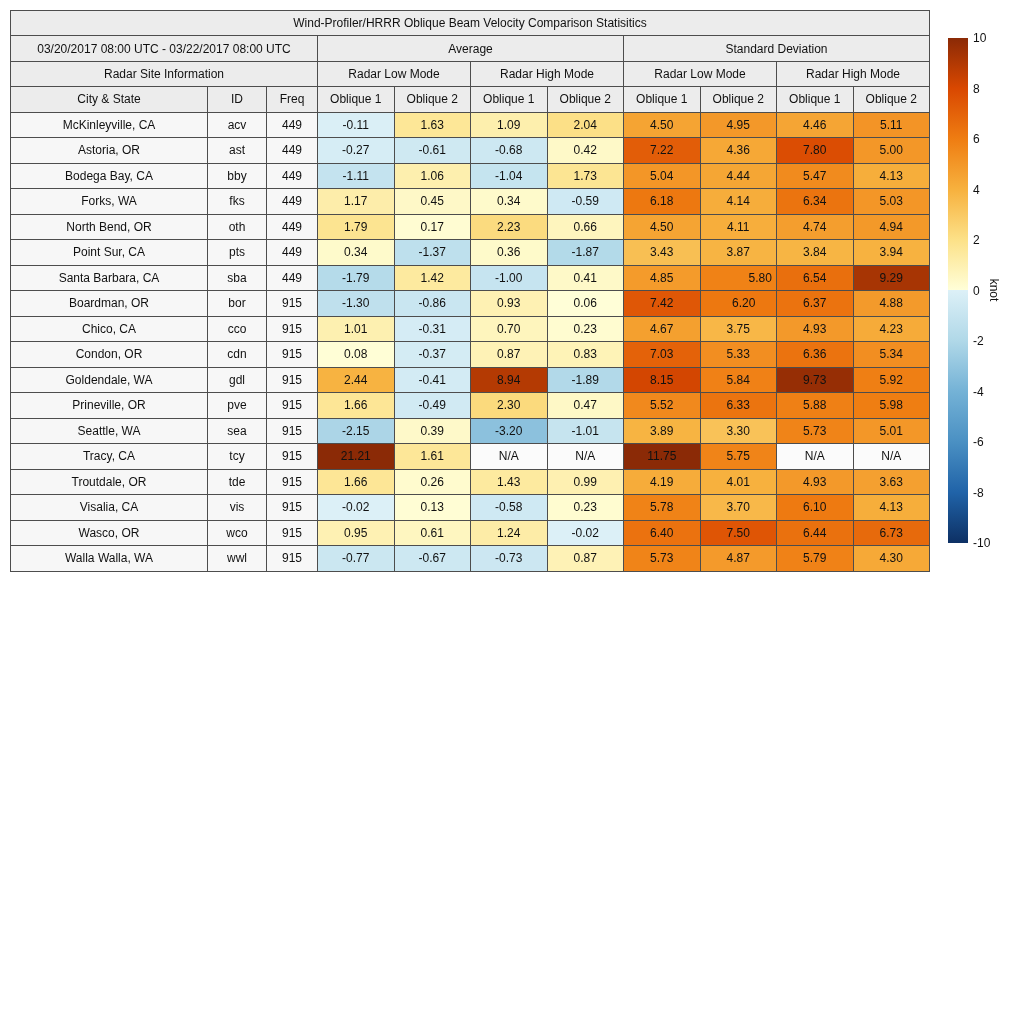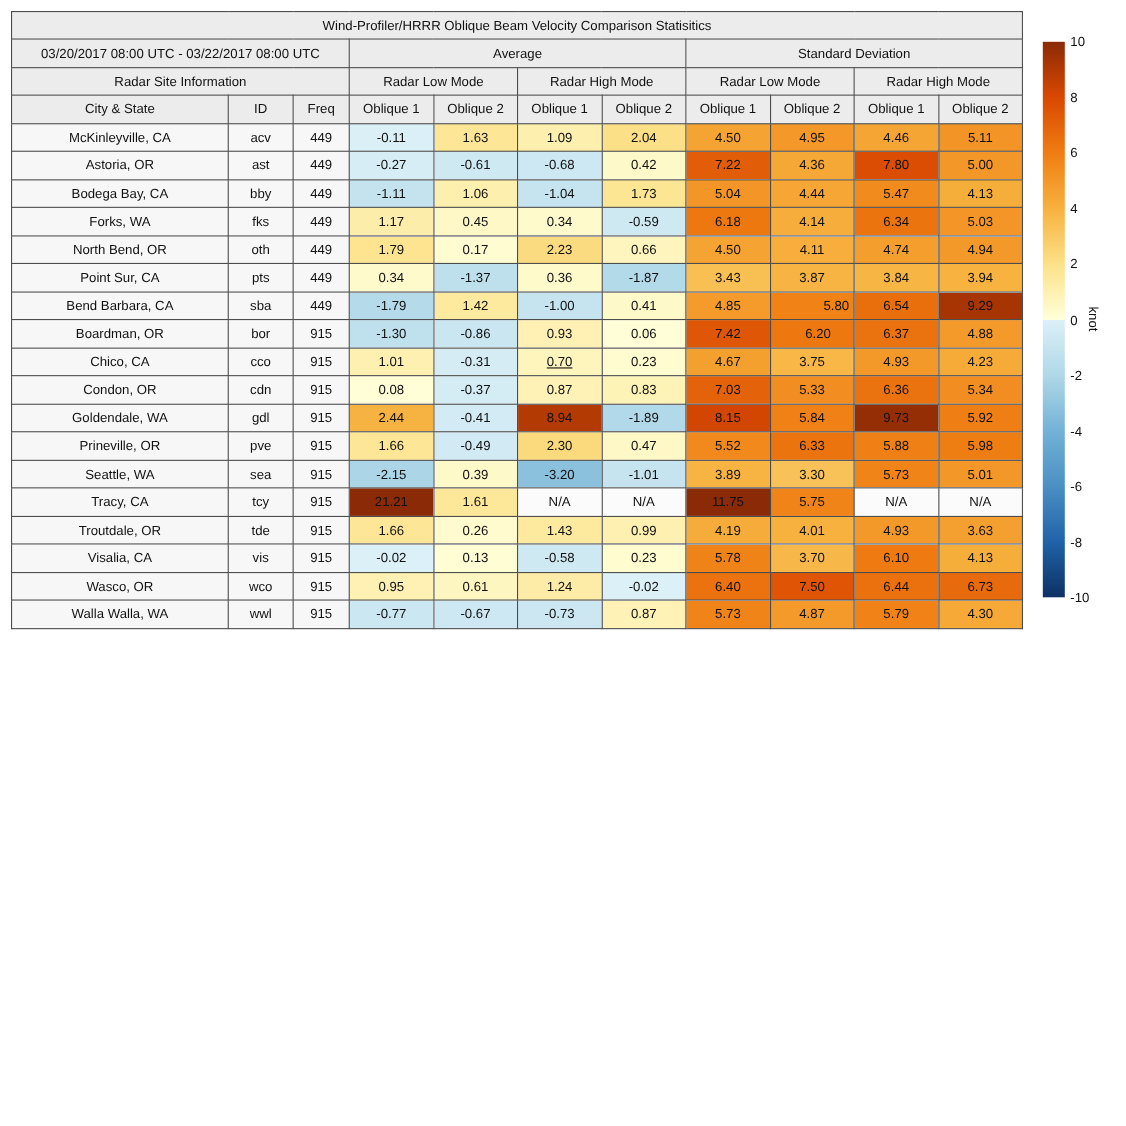--- a/index.html
+++ b/index.html
@@ -169,21 +169,21 @@
           <td style="background: rgb(254, 250, 203);">0.34</td>
           <td style="background: rgb(190, 224, 237);">-1.37</td>
           <td style="background: rgb(254, 250, 202);">0.36</td>
           <td style="background: rgb(179, 218, 233);">-1.87</td>
           <td style="background: rgb(248, 191, 83);">3.43</td>
           <td style="background: rgb(247, 180, 67);">3.87</td>
           <td style="background: rgb(247, 181, 68);">3.84</td>
           <td style="background: rgb(247, 178, 64);">3.94</td>
         </tr>
         <tr>
-          <td class="label">Bend Barbara, CA</td>
+          <td class="label">Santa Barbara, CA</td>
           <td class="label">sba</td>
           <td class="label">449</td>
           <td style="background: rgb(181, 219, 234);">-1.79</td>
           <td style="background: rgb(253, 234, 159);">1.42</td>
           <td style="background: rgb(198, 228, 240);">-1.00</td>
           <td style="background: rgb(254, 249, 200);">0.41</td>
           <td style="background: rgb(244, 155, 43);">4.85</td>
           <td style="background: rgb(240, 130, 22); padding-left: 44px;">5.80</td>
           <td style="background: rgb(233, 111, 13);">6.54</td>
           <td style="background: rgb(167, 53, 4);">9.29</td>
@@ -200,21 +200,21 @@
           <td style="background: rgb(237, 120, 16); padding-left: 11px;">6.20</td>
           <td style="background: rgb(235, 115, 15);">6.37</td>
           <td style="background: rgb(243, 154, 43);">4.88</td>
         </tr>
         <tr>
           <td class="label">Chico, CA</td>
           <td class="label">cco</td>
           <td class="label">915</td>
           <td style="background: rgb(253, 240, 176);">1.01</td>
           <td style="background: rgb(213, 236, 245);">-0.31</td>
-          <td style="background: rgb(254, 245, 189); text-decoration: underline;">0.70</td>
+          <td style="background: rgb(254, 245, 189);">0.70</td>
           <td style="background: rgb(255, 252, 208);">0.23</td>
           <td style="background: rgb(244, 160, 47);">4.67</td>
           <td style="background: rgb(248, 183, 71);">3.75</td>
           <td style="background: rgb(243, 153, 42);">4.93</td>
           <td style="background: rgb(246, 171, 57);">4.23</td>
         </tr>
         <tr>
           <td class="label">Condon, OR</td>
           <td class="label">cdn</td>
           <td class="label">915</td>

